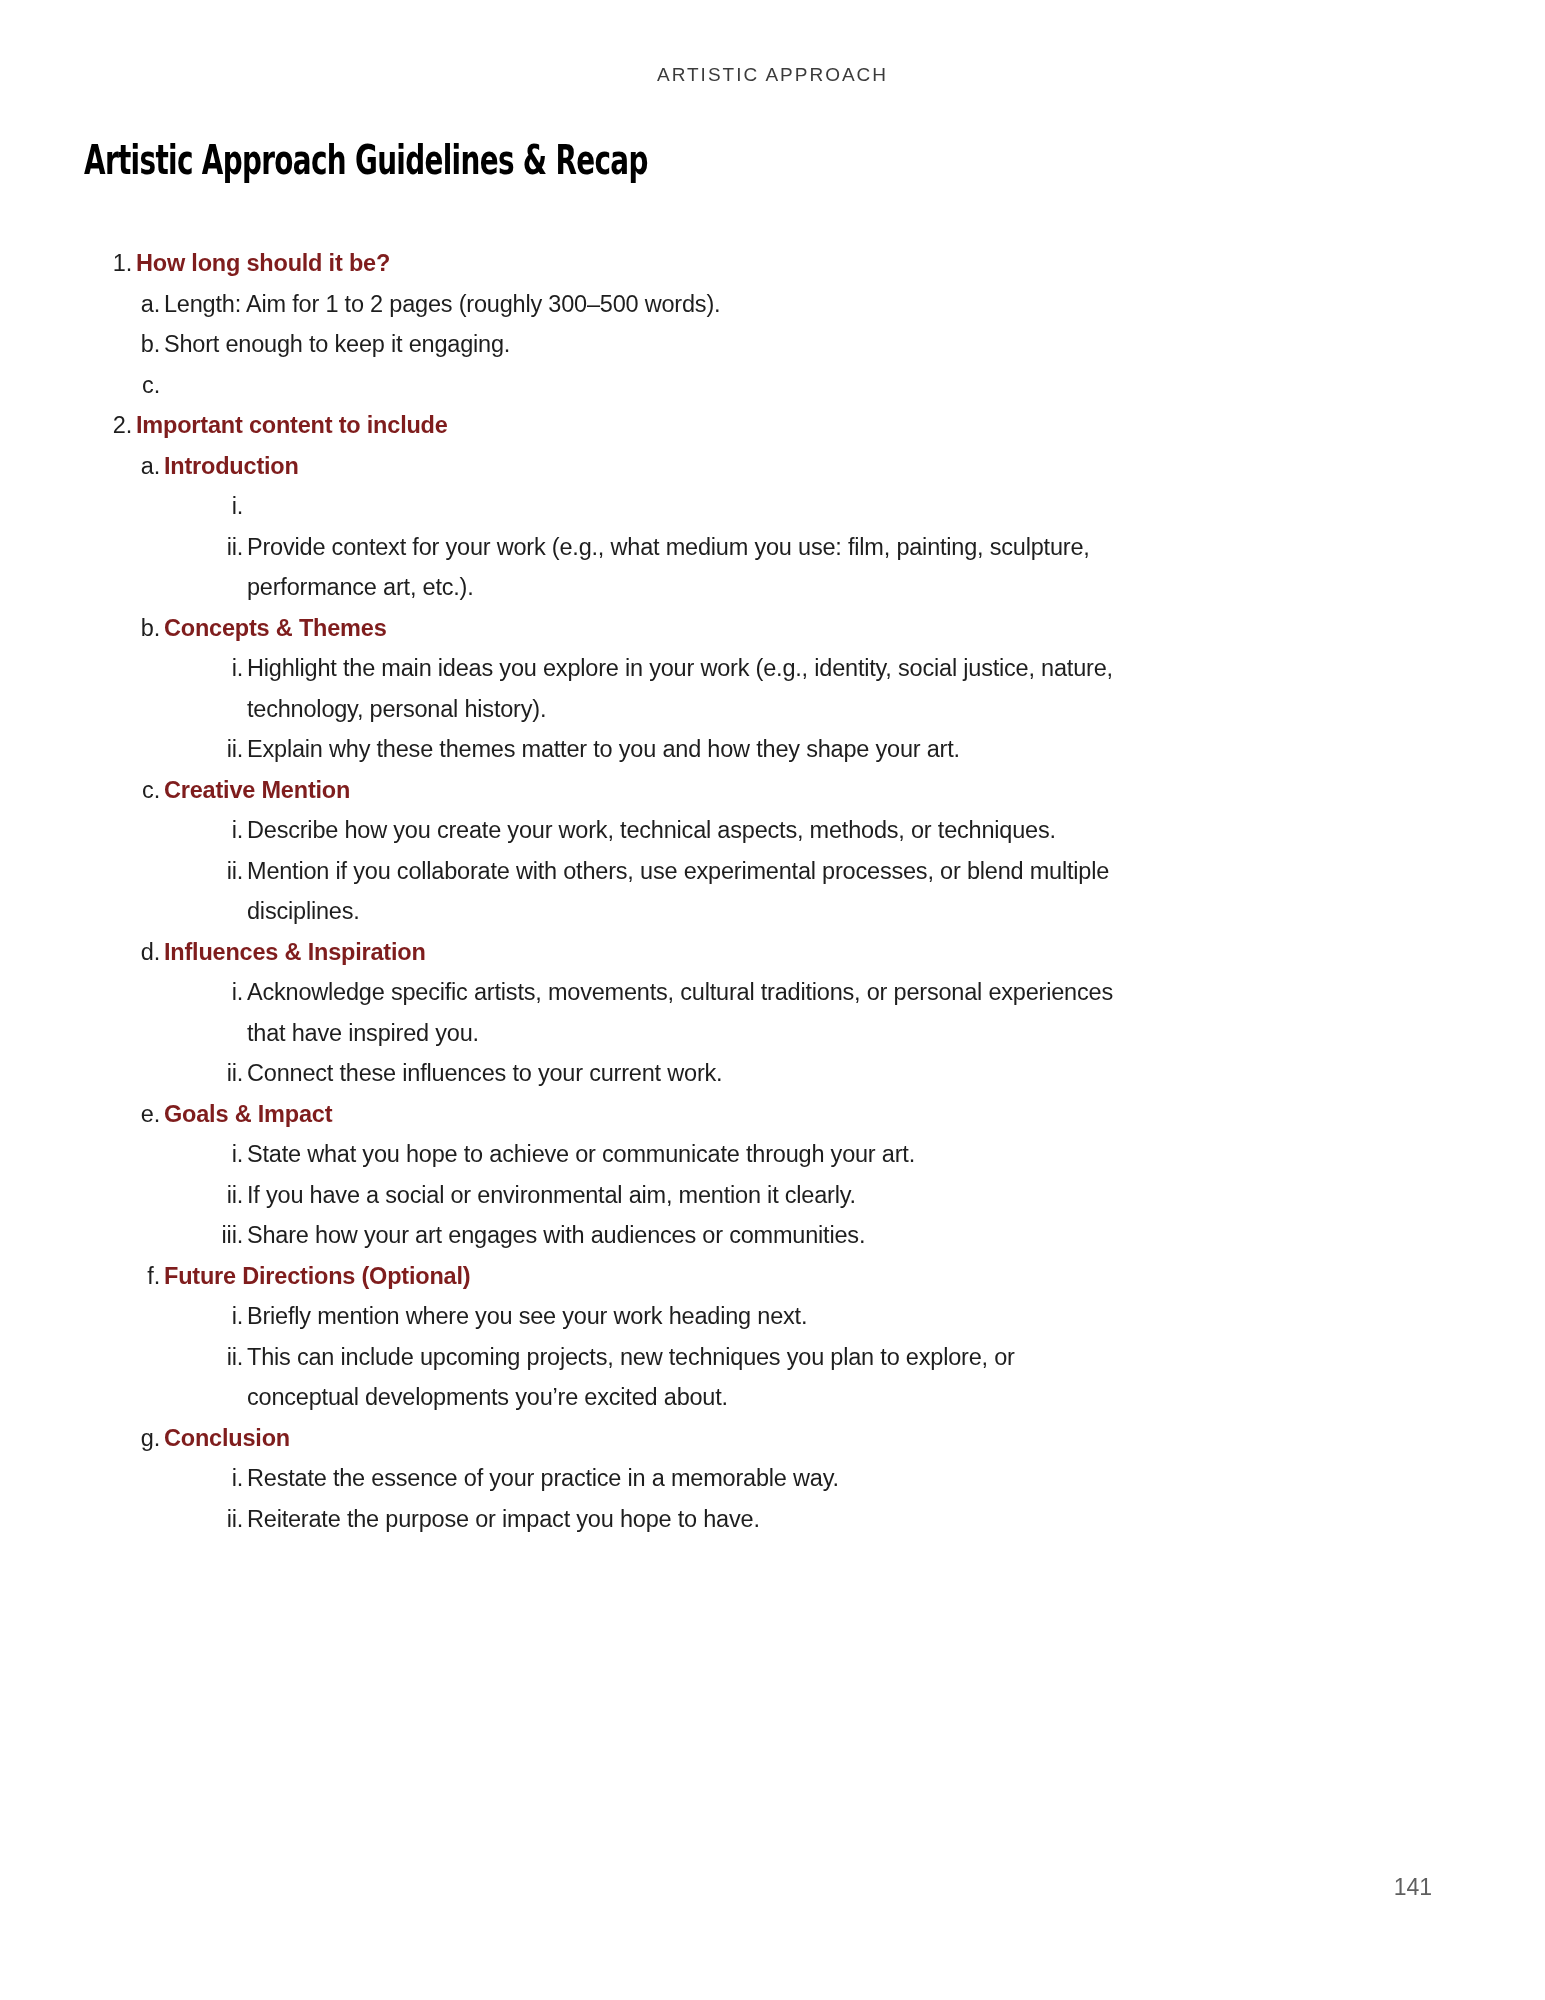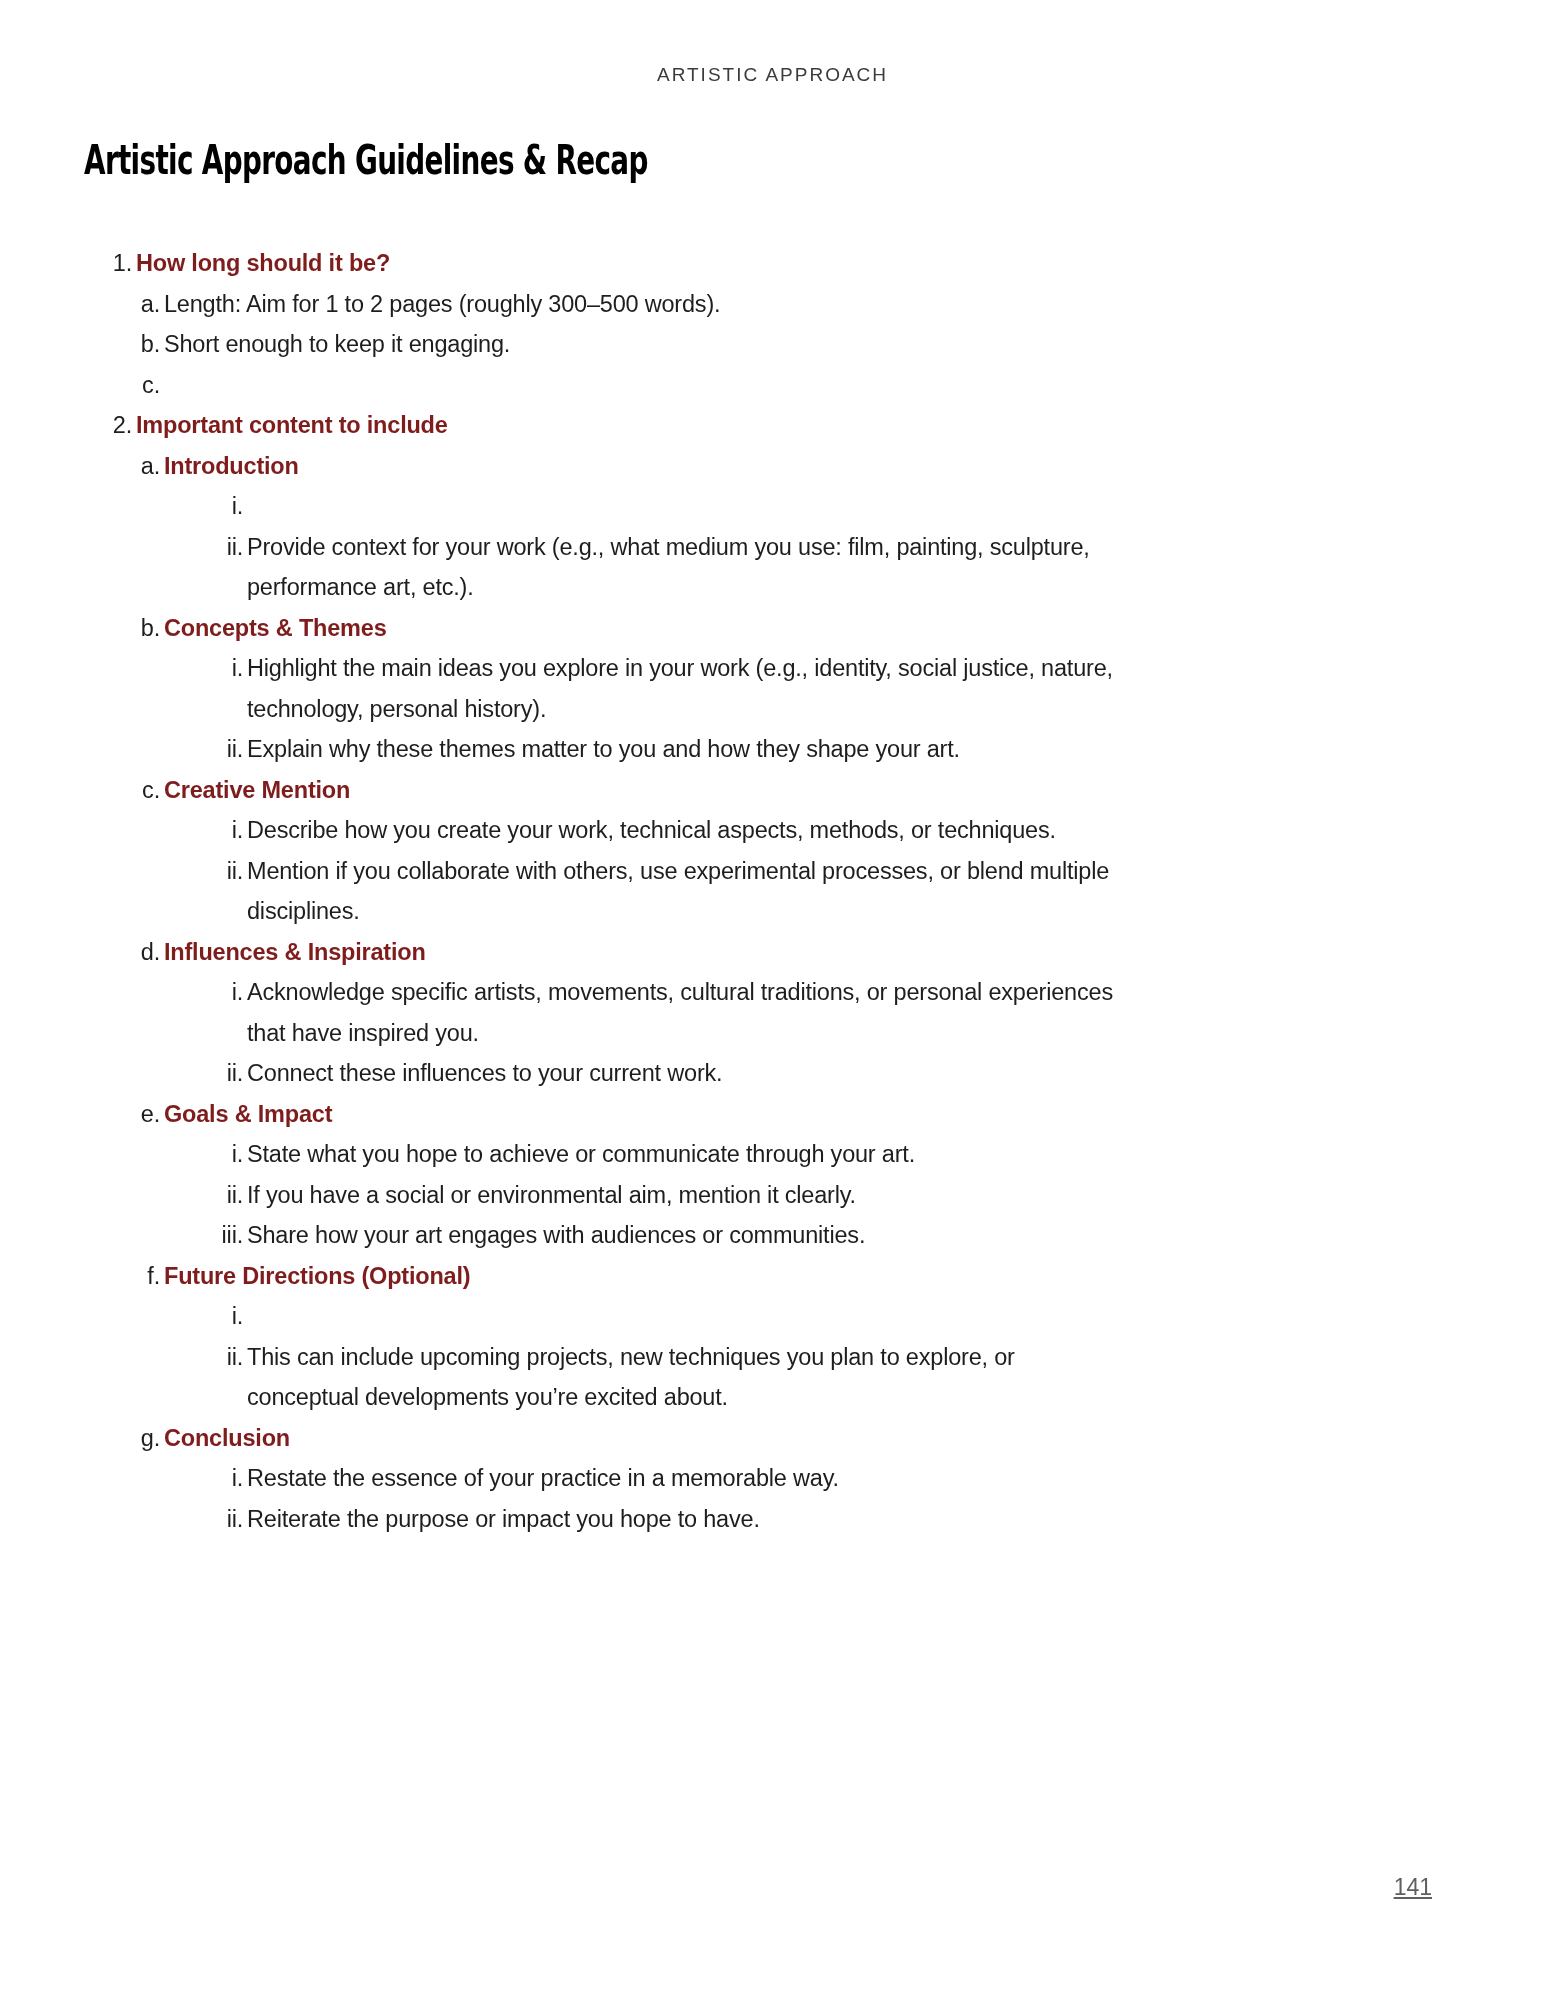--- a/index.html
+++ b/index.html
@@ -67,21 +67,20 @@
   .item.bold .text {
     font-weight: 700;
     color: #7f1d1d;
   }
   .page-number {
     position: absolute;
     top: 1874px;
     right: 113px;
     font-size: 23px;
     color: #5f5f5f;
-    text-decoration: underline;
   }
 </style>
 </head>
 <body>
 
 <div class="page">
   <div class="running-header">ARTISTIC APPROACH</div>
 
   <div class="page-title">Artistic Approach Guidelines &amp; Recap</div>
 
@@ -171,20 +170,21 @@
       <div class="item l3">
         <span class="marker">iii.</span>
         <span class="text">Share how your art engages with audiences or communities.</span>
       </div>
       <div class="item l2 bold">
         <span class="marker">f.</span>
         <span class="text">Future Directions (Optional)</span>
       </div>
       <div class="item l3">
         <span class="marker">i.</span>
+        <span class="text">Briefly mention where you see your work heading next.</span>
       </div>
       <div class="item l3">
         <span class="marker">ii.</span>
         <span class="text">This can include upcoming projects, new techniques you plan to explore, or
 conceptual developments you’re excited about.</span>
       </div>
       <div class="item l2 bold">
         <span class="marker">g.</span>
         <span class="text">Conclusion</span>
       </div>

